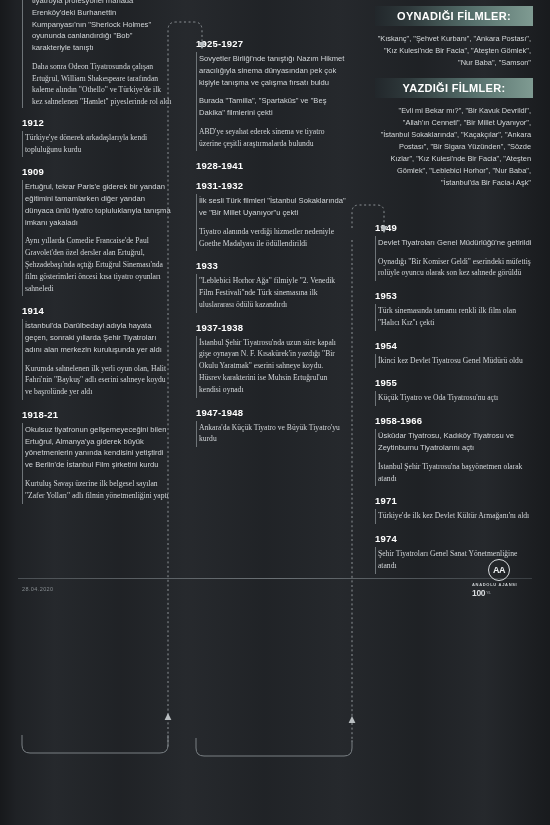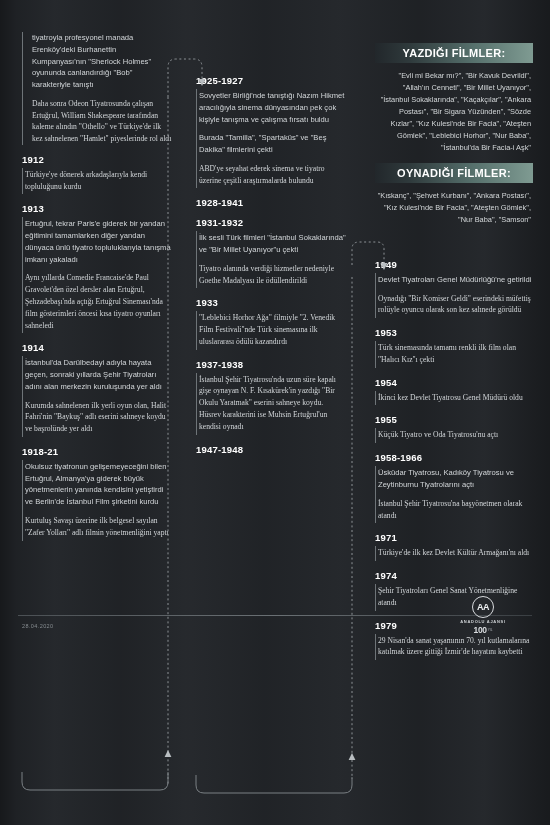--- a/index.html
+++ b/index.html
@@ -33,21 +33,20 @@
     pointer-events: none;
     z-index: 0;
   }
 
   .sheet {
     position: relative;
     z-index: 1;
     width: 550px;
     height: 609px;
     padding: 0;
-    margin-top: 37px;
   }
 
   
   .col {
     position: absolute;
     top: 0;
   }
   .col-1 { left: 22px;  width: 150px; }
   .col-2 { left: 196px; width: 150px; }
   .col-3 { left: 375px; width: 158px; }
@@ -131,24 +130,23 @@
     left: 22px;
     bottom: 17px;
     font-size: 5.5px;
     letter-spacing: 0.4px;
     color: #878d91;
     z-index: 3;
   }
 
   .logo {
     position: absolute;
-    right: 40px;
+    right: 24px;
     bottom: 12px;
     width: 54px;
-    text-align: center;
     z-index: 3;
   }
   .logo-mark {
     width: 22px; height: 22px;
     margin: 0 auto 1px auto;
     border-radius: 50%;
     border: 1.6px solid #d7dadd;
     display: flex;
     align-items: center;
     justify-content: center;
@@ -217,21 +215,21 @@
 
 
     <div class="entry">
       <div class="entry-year">1912</div>
       <div class="entry-body">
         <div class="para">Türkiye'ye dönerek arkadaşlarıyla kendi topluluğunu kurdu</div>
       </div>
     </div>
 
     <div class="entry">
-      <div class="entry-year">1913</div>
+      <div class="entry-year">1909</div>
       <div class="entry-body">
         <div class="para">Ertuğrul, tekrar Paris'e giderek bir yandan eğitimini tamamlarken diğer yandan dünyaca ünlü tiyatro topluluklarıyla tanışma imkanı yakaladı</div>
         <div class="para">Aynı yıllarda Comedie Francaise'de Paul Gravolet'den özel dersler alan Ertuğrul, Şehzadebaşı'nda açtığı Ertuğrul Sineması'nda film gösterimleri öncesi kısa tiyatro oyunları sahneledi</div>
       </div>
     </div>
 
     <div class="entry">
       <div class="entry-year">1914</div>
       <div class="entry-body">
         <div class="para">İstanbul'da Darülbedayi adıyla hayata geçen, sonraki yıllarda Şehir Tiyatroları adını alan merkezin kuruluşunda yer aldı</div>
@@ -282,36 +280,39 @@
 
     <div class="entry">
       <div class="entry-year">1937-1938</div>
       <div class="entry-body">
         <div class="para">İstanbul Şehir Tiyatrosu'nda uzun süre kapalı gişe oynayan N. F. Kısakürek'in yazdığı "Bir Okulu Yaratmak" eserini sahneye koydu. Hüsrev karakterini ise Muhsin Ertuğrul'un kendisi oynadı</div>
       </div>
     </div>
 
     <div class="entry">
       <div class="entry-year">1947-1948</div>
+      <div class="entry-body">
+        <div class="para">Ankara'da Küçük Tiyatro ve Büyük Tiyatro'yu kurdu</div>
+      </div>
     </div>
 
   </div>
 
   <div class="col col-3" style="top:6px;">
+
+    <div class="film-block">
+      <div class="film-header">OYNADIĞI FİLMLER:</div>
+      <div class="film-list">"Kıskanç", "Şehvet Kurbanı", "Ankara Postası", "Kız Kulesi'nde Bir Facia", "Ateşten Gömlek", "Nur Baba", "Samson"</div>
+    </div>
 
     <div class="film-block">
       <div class="film-header">YAZDIĞI FİLMLER:</div>
       <div class="film-list">"Evli mi Bekar mı?", "Bir Kavuk Devrildi", "Allah'ın Cenneti", "Bir Millet Uyanıyor", "İstanbul Sokaklarında", "Kaçakçılar", "Ankara Postası", "Bir Sigara Yüzünden", "Sözde Kızlar", "Kız Kulesi'nde Bir Facia", "Ateşten Gömlek", "Leblebici Horhor", "Nur Baba", "İstanbul'da Bir Facia-i Aşk"</div>
     </div>
 
-    <div class="film-block">
-      <div class="film-header">OYNADIĞI FİLMLER:</div>
-      <div class="film-list">"Kıskanç", "Şehvet Kurbanı", "Ankara Postası", "Kız Kulesi'nde Bir Facia", "Ateşten Gömlek", "Nur Baba", "Samson"</div>
-    </div>
-
     <div style="height:24px;"></div>
 
     <div class="entry">
       <div class="entry-year">1949</div>
       <div class="entry-body">
         <div class="para">Devlet Tiyatroları Genel Müdürlüğü'ne getirildi</div>
         <div class="para">Oynadığı "Bir Komiser Geldi" eserindeki müfettiş rolüyle oyuncu olarak son kez sahnede görüldü</div>
       </div>
     </div>
 
@@ -351,26 +352,20 @@
       </div>
     </div>
 
     <div class="entry">
       <div class="entry-year">1974</div>
       <div class="entry-body">
         <div class="para">Şehir Tiyatroları Genel Sanat Yönetmenliğine atandı</div>
       </div>
     </div>
 
-    <div class="entry">
-      <div class="entry-year">1979</div>
-      <div class="entry-body">
-        <div class="para">29 Nisan'da sanat yaşamının 70. yıl kutlamalarına katılmak üzere gittiği İzmir'de hayatını kaybetti</div>
-      </div>
-    </div>
 
   </div>
 
   <div class="footer-rule"></div>
   <div class="footer-date">28.04.2020</div>
 
   <div class="logo">
     <div class="logo-mark">AA</div>
     <div class="logo-name">ANADOLU AJANSI</div>
     <div class="logo-100"><span>100</span><sub>YIL</sub></div>

